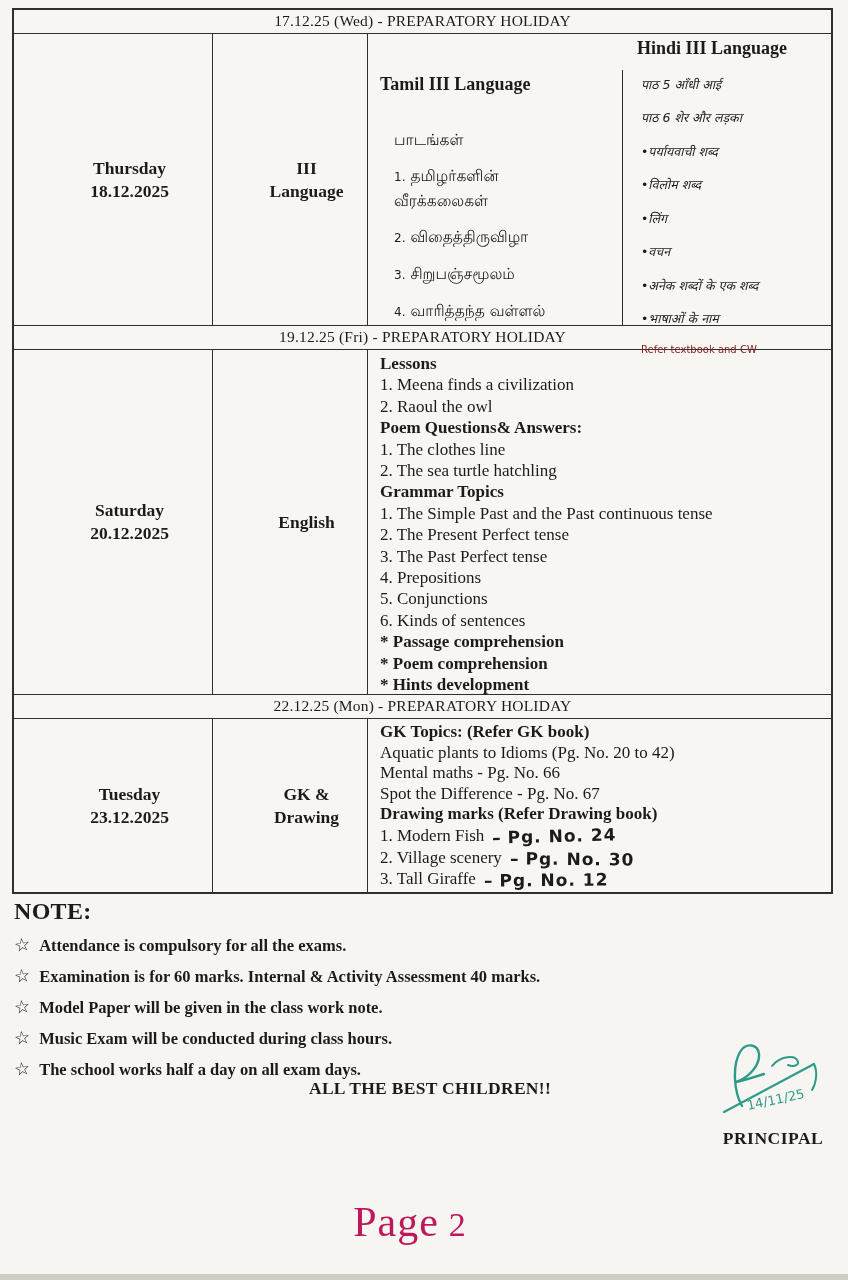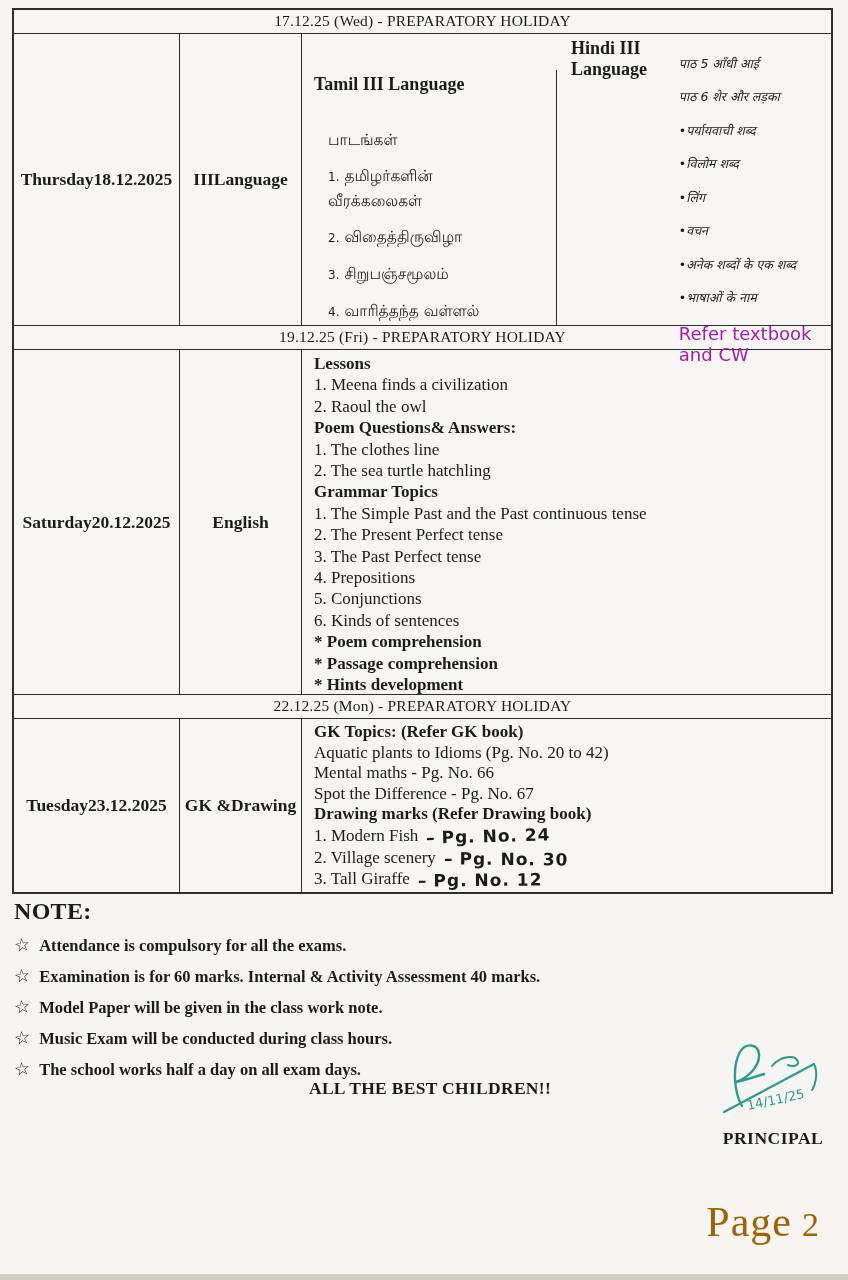--- a/index.html
+++ b/index.html
@@ -24,44 +24,44 @@
     text-align:center; font-weight:normal; font-size:15.5px;
     padding:2px 0 3px 0;
     border-bottom:1.5px solid #2e2e2e;
     letter-spacing:.2px;
   }
   .row { display:flex; border-bottom:1.5px solid #2e2e2e; }
   .row.last { border-bottom:none; }
   .cell { border-right:1.5px solid #2e2e2e; }
   .cell:last-child { border-right:none; }
   .day-cell, .subj-cell {
-    display:flex; flex-direction:row; align-items:center; justify-content:center;
-    font-weight:bold; font-size:17.5px; line-height:23px; text-align:center;
+    display:flex; flex-direction:column; align-items:center; justify-content:center;
+    font-weight:bold; font-size:17.5px; line-height:23px; text-align:center;margin-left:33px;
   }
   .day-cell { width:166px; flex:none; }
   .subj-cell { width:122px; flex:none; }
 
   .row-exam1 { height:292px; }
   .row-exam2 { height:345px; }
   .row-exam3 { height:173px; }
 
   
   .tamil-cell { width:255px; flex:none; padding:4px 10px 0 12px;margin-top:36px; }
   .cell-title { font-weight:bold; font-size:18px; }
   .tamil-body { font-family:"DejaVu Sans", sans-serif; font-size:15.5px; padding-left:14px; }
   .tamil-heading { margin-top:36px; }
   .tamil-item { margin-top:14px; line-height:22px; }
   .tamil-item .num { font-size:12px; margin-right:5px; }
   .tamil-cont { line-height:22px; margin-top:2px; }
 
   
-  .hindi-cell { flex:1; padding:4px 8px 0 14px; display:flex; }
+  .hindi-cell { flex:1; padding:4px 8px 0 14px; display:flex; flex-direction:column; }
   .hindi-body { font-family:"DejaVu Sans", sans-serif; font-size:12.5px; padding-left:4px; }
   .hindi-item { margin-top:16.5px;font-style:italic; }
-  .hindi-note { margin-top:17px; font-family:"DejaVu Sans", sans-serif; font-size:18px; color:#a21caf; }
+  .hindi-note { margin-top:17px; font-family:"DejaVu Sans", sans-serif; font-size:10px; color:#7f1d1d; }
 
   
   .content-cell { flex:1; padding:3px 10px 0 12px; font-size:17px; }
   .eng-line { line-height:21.4px; }
   .gk-line { line-height:20.6px; }
   .b { font-weight:bold; }
 
   .hand {
     font-family:"DejaVu Sans", sans-serif;
     font-weight:bold; font-size:17px; letter-spacing:1px;
@@ -81,22 +81,22 @@
   
   .best-msg {
     position:absolute; left:0; top:1078px; width:860px;
     text-align:center; font-weight:bold; font-size:17.5px; letter-spacing:.3px;
   }
   .sign-block { position:absolute; right:10px; top:1040px; width:130px; text-align:center; }
   .sign-svg { display:block; margin:0 auto; }
   .principal { font-weight:bold; font-size:17.5px; letter-spacing:.5px; margin-top:6px; }
 
   .page-num {
-    position:absolute; left:0; top:1198px; width:820px; text-align:right;
-    font-size:42px; letter-spacing:1px; color:#a16207;
+    position:absolute; left:0; top:1198px; width:820px; text-align:center;
+    font-size:42px; letter-spacing:1px; color:#be185d;
   }
   .page-num .pnum { font-size:34px; margin-left:10px; }
 </style>
 </head>
 <body>
 
 <div class="sheet">
 
   <div class="tbl">
 
@@ -155,22 +155,22 @@
         <div class="eng-line b">Poem Questions&amp; Answers:</div>
         <div class="eng-line">1. The clothes line</div>
         <div class="eng-line">2. The sea turtle hatchling</div>
         <div class="eng-line b">Grammar Topics</div>
         <div class="eng-line">1. The Simple Past and the Past continuous tense</div>
         <div class="eng-line">2. The Present Perfect tense</div>
         <div class="eng-line">3. The Past Perfect tense</div>
         <div class="eng-line">4. Prepositions</div>
         <div class="eng-line">5. Conjunctions</div>
         <div class="eng-line">6. Kinds of sentences</div>
+        <div class="eng-line b">* Passage comprehension</div>
         <div class="eng-line b">* Poem comprehension</div>
-        <div class="eng-line b">* Passage comprehension</div>
         <div class="eng-line b">* Hints development</div>
       </div>
     </div>
 
     <div class="hd-row">22.12.25 (Mon) - PREPARATORY HOLIDAY</div>
 
     <div class="row row-exam3 last">
       <div class="cell day-cell">
         <div>Tuesday</div>
         <div>23.12.2025</div>

